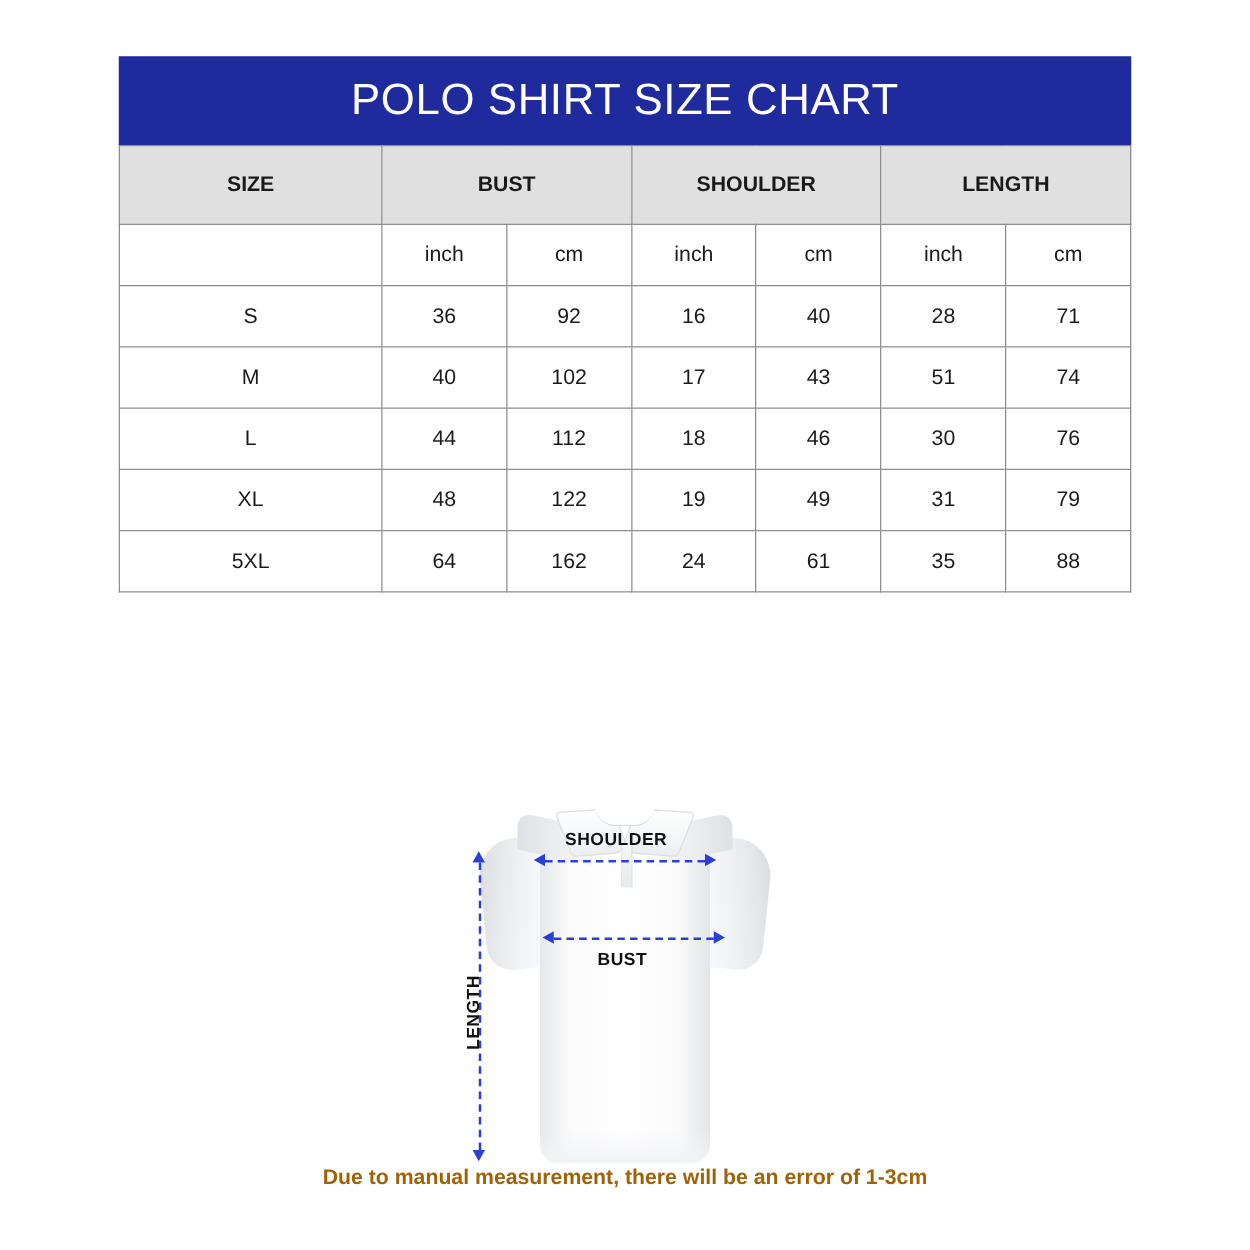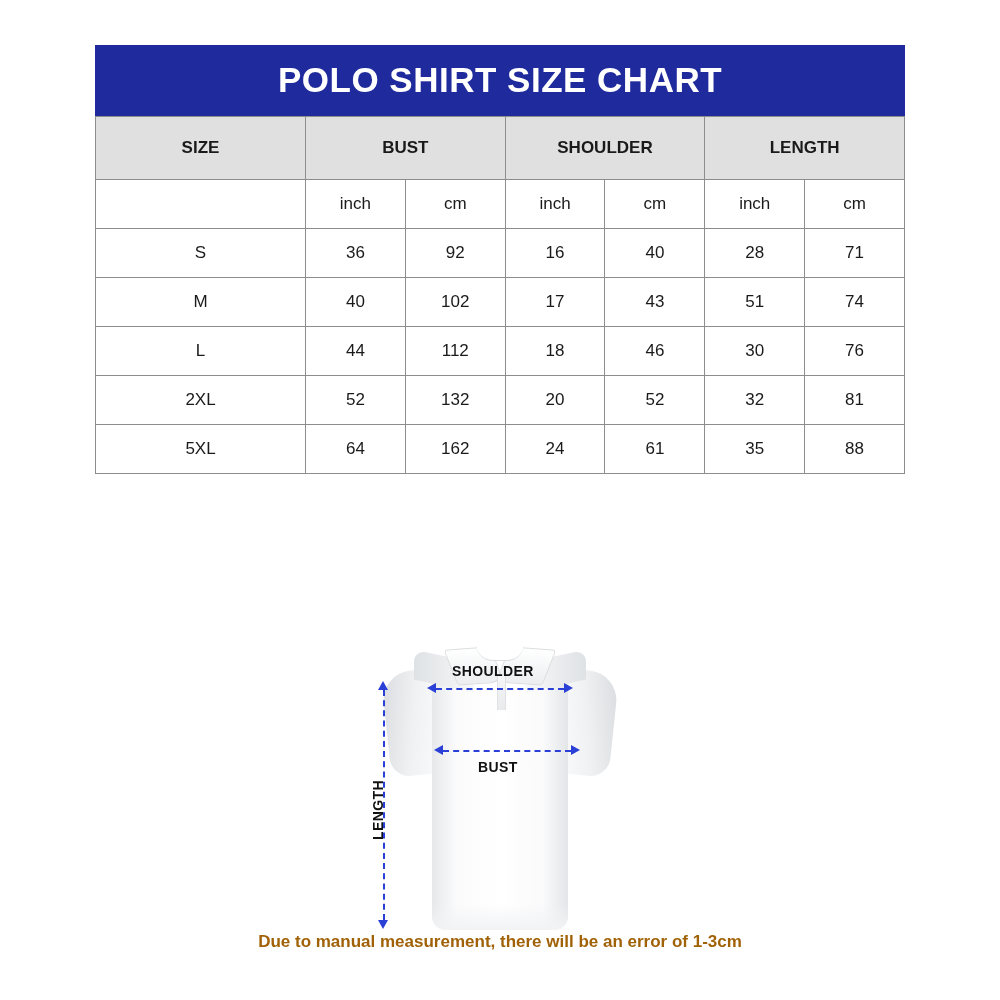--- a/index.html
+++ b/index.html
@@ -21,21 +21,21 @@
     left: 95px;
     top: 45px;
     width: 810px;
   }
 
   .chart-title {
     background: #1f2b9c;
     color: #ffffff;
     text-align: center;
     font-size: 35px;
-    font-weight: bold;
+    font-weight: normal;
     letter-spacing: 0.5px;
     padding: 17px 0 19px 0;
     line-height: 1;
   }
 
   table.size-table {
     border-collapse: collapse;
     width: 100%;
     table-layout: fixed;
     border-radius: 31px;
@@ -265,27 +265,27 @@
       <tr>
         <td class="size-cell">L</td>
         <td>44</td>
         <td>112</td>
         <td>18</td>
         <td>46</td>
         <td>30</td>
         <td>76</td>
       </tr>
       <tr>
-        <td class="size-cell">2XL</td>
-        <td>52</td>
-        <td>132</td>
-        <td>20</td>
-        <td>52</td>
-        <td>32</td>
-        <td>81</td>
+        <td class="size-cell">XL</td>
+        <td>48</td>
+        <td>122</td>
+        <td>19</td>
+        <td>49</td>
+        <td>31</td>
+        <td>79</td>
       </tr>
       <tr>
         <td class="size-cell">5XL</td>
         <td>64</td>
         <td>162</td>
         <td>24</td>
         <td>61</td>
         <td>35</td>
         <td>88</td>
       </tr>

